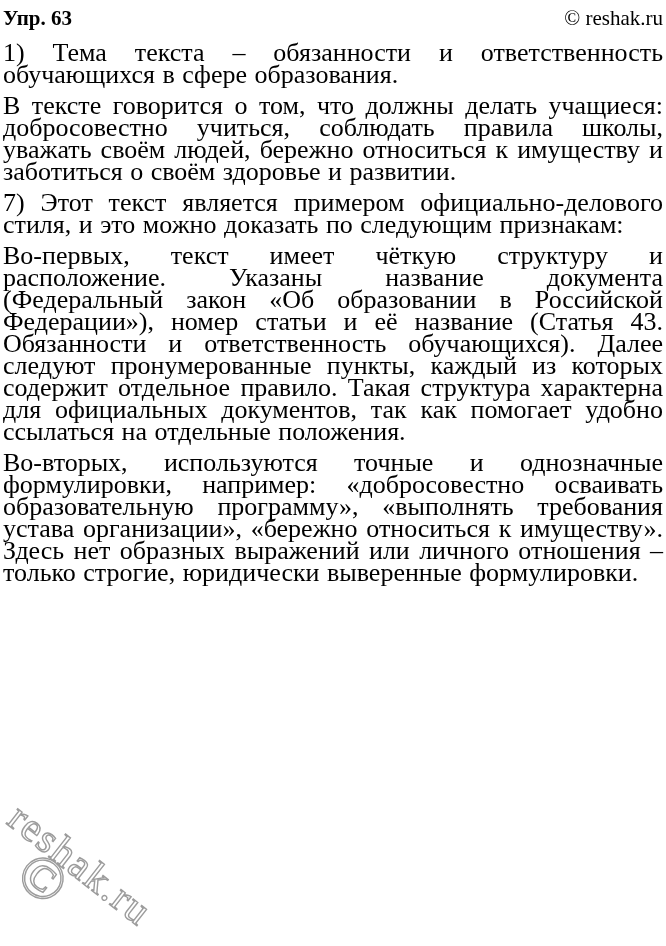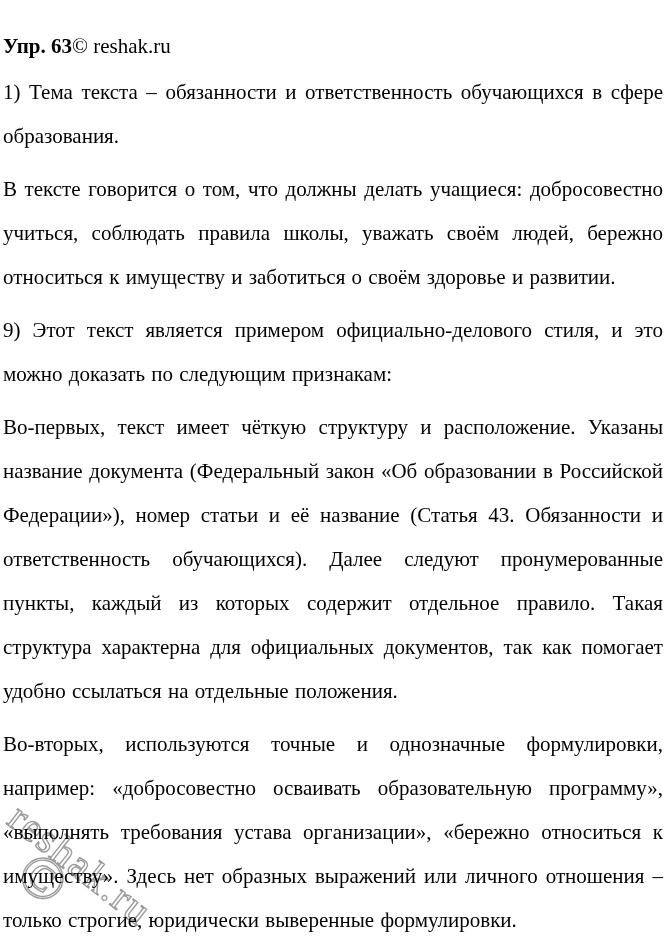--- a/index.html
+++ b/index.html
@@ -16,40 +16,40 @@
     color: #000000;
   }
   .page {
     position: relative;
     width: 660px;
     height: 940px;
     padding: 5px 3px 0 3px;
   }
   .doc-header {
     display: flex;
+    justify-content: space-between;
     align-items: baseline;
     font-size: 21px;
     line-height: 26px;
     margin-bottom: 11px;
   }
   .doc-header .exercise {
     font-weight: bold;
   }
   .doc-header .copyright {
     font-weight: normal;
-    margin-top: 28px;
   }
   .content {
     position: relative;
     z-index: 1;
   }
   .content p {
     margin: 0 0 9px 0;
-    font-size: 21px;
-    line-height: 44px;
+    font-size: 26px;
+    line-height: 22px;
     text-align: justify;
     text-align-last: left;
     word-spacing: 1px;
   }
   
   .watermark {
     position: absolute;
     z-index: 0;
     pointer-events: none;
     color: transparent;
@@ -83,18 +83,18 @@
     <span class="exercise">Упр. 63</span>
     <span class="copyright">© reshak.ru</span>
   </div>
 
   <div class="watermark watermark-text">reshak.ru</div>
   <div class="watermark watermark-symbol">©</div>
 
   <div class="content">
     <p>1) Тема текста – обязанности и ответственность обучающихся в сфере образования.</p>
     <p>В тексте говорится о том, что должны делать учащиеся: добросовестно учиться, соблюдать правила школы, уважать своём людей, бережно относиться к имуществу и заботиться о своём здоровье и развитии.</p>
-    <p>9) Этот текст является примером официально-делового стиля, и это можно доказать по следующим признакам:</p>
+    <p>7) Этот текст является примером официально-делового стиля, и это можно доказать по следующим признакам:</p>
     <p>Во-первых, текст имеет чёткую структуру и расположение. Указаны название документа (Федеральный закон «Об образовании в Российской Федерации»), номер статьи и её название (Статья 43. Обязанности и ответственность обучающихся). Далее следуют пронумерованные пункты, каждый из которых содержит отдельное правило. Такая структура характерна для официальных документов, так как помогает удобно ссылаться на отдельные положения.</p>
     <p>Во-вторых, используются точные и однозначные формулировки, например: «добросовестно осваивать образовательную программу», «выполнять требования устава организации», «бережно относиться к имуществу». Здесь нет образных выражений или личного отношения – только строгие, юридически выверенные формулировки.</p>
   </div>
 
 </div>
 
 </body></html>

